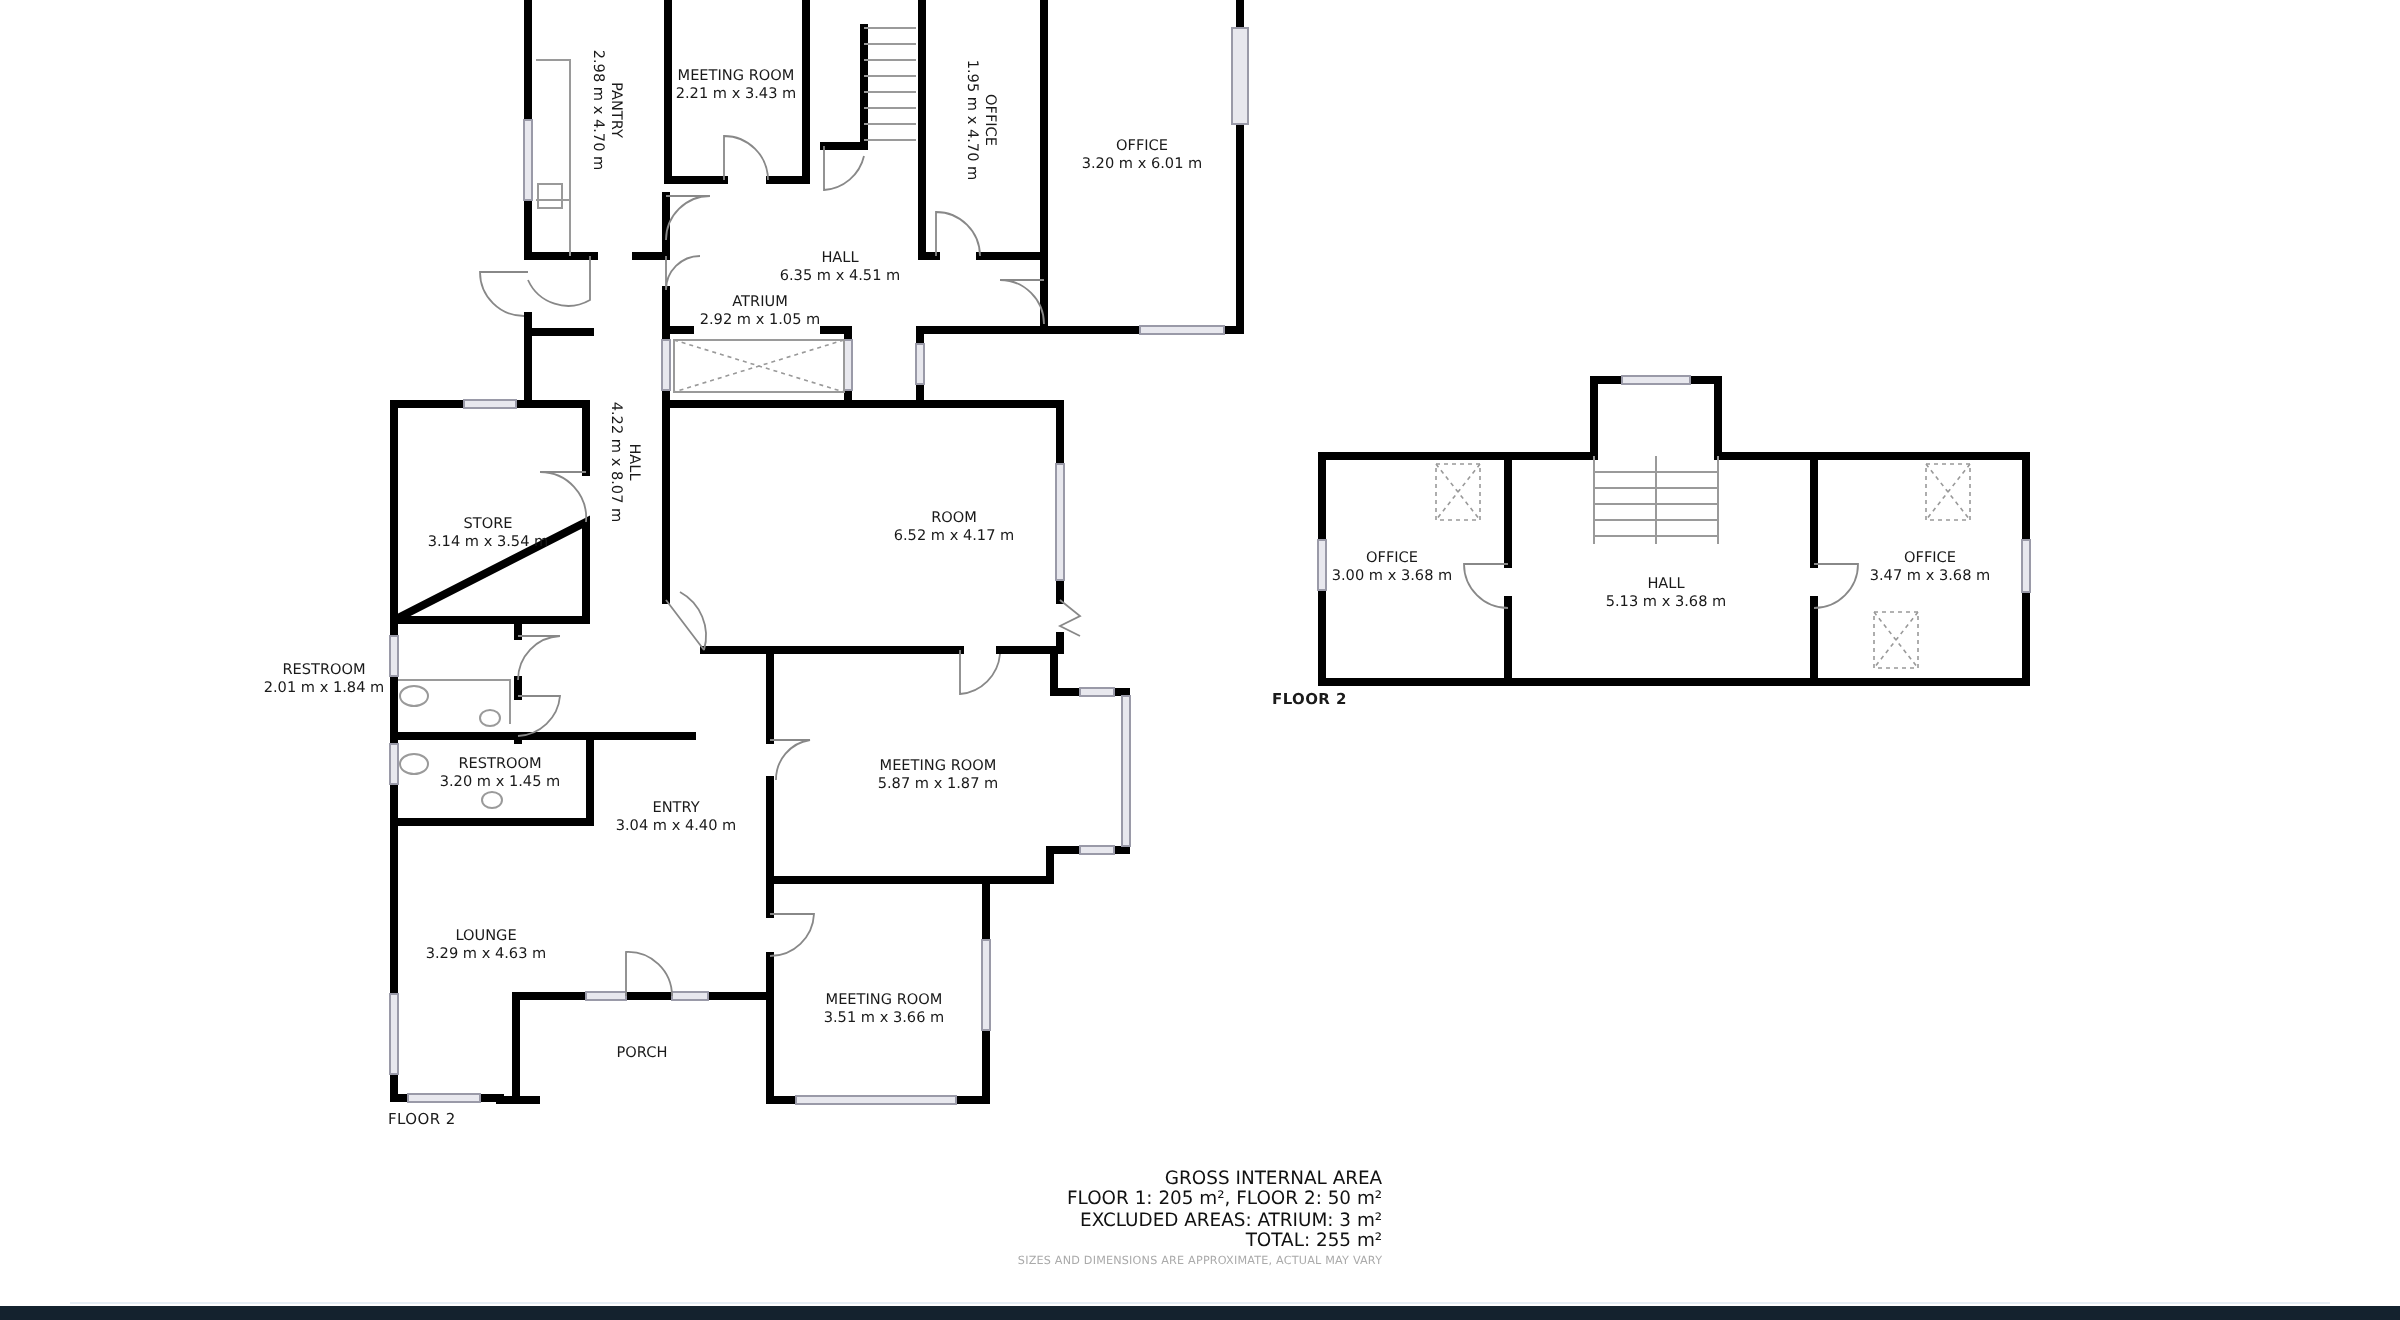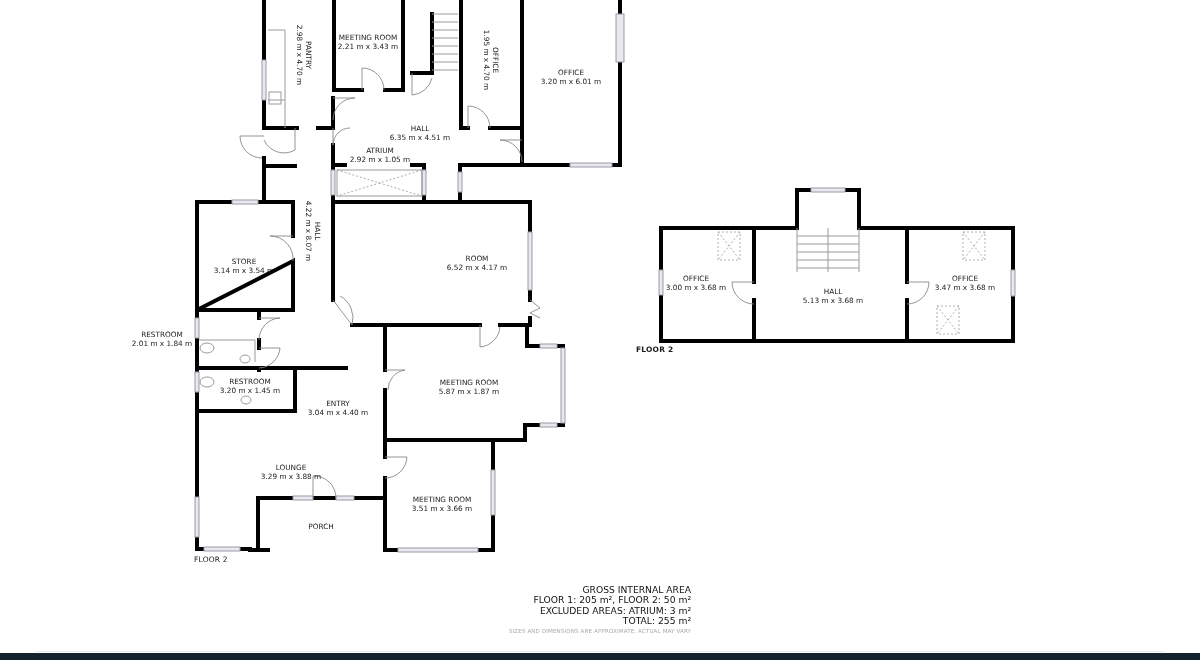--- a/index.html
+++ b/index.html
@@ -204,23 +204,23 @@
   <div>3.20 m x 1.45 m</div>
 </div>
 <div class="room-label" style="left:469px; top:387px;">
   <div>MEETING ROOM</div>
   <div>5.87 m x 1.87 m</div>
 </div>
 <div class="room-label" style="left:338px; top:408px;">
   <div>ENTRY</div>
   <div>3.04 m x 4.40 m</div>
 </div>
-<div class="room-label" style="left:243px; top:472px;margin-left:48px;">
+<div class="room-label" style="left:243px; top:472px;">
   <div>LOUNGE</div>
-  <div>3.29 m x 3.88 m</div>
+  <div>3.29 m x 4.63 m</div>
 </div>
 <div class="room-label" style="left:442px; top:504px;">
   <div>MEETING ROOM</div>
   <div>3.51 m x 3.66 m</div>
 </div>
 <div class="room-label" style="left:321px; top:526px;">
   <div>PORCH</div>
 </div>
 <div class="floor-label" style="left:194px; top:555px;">FLOOR 2</div>
 

